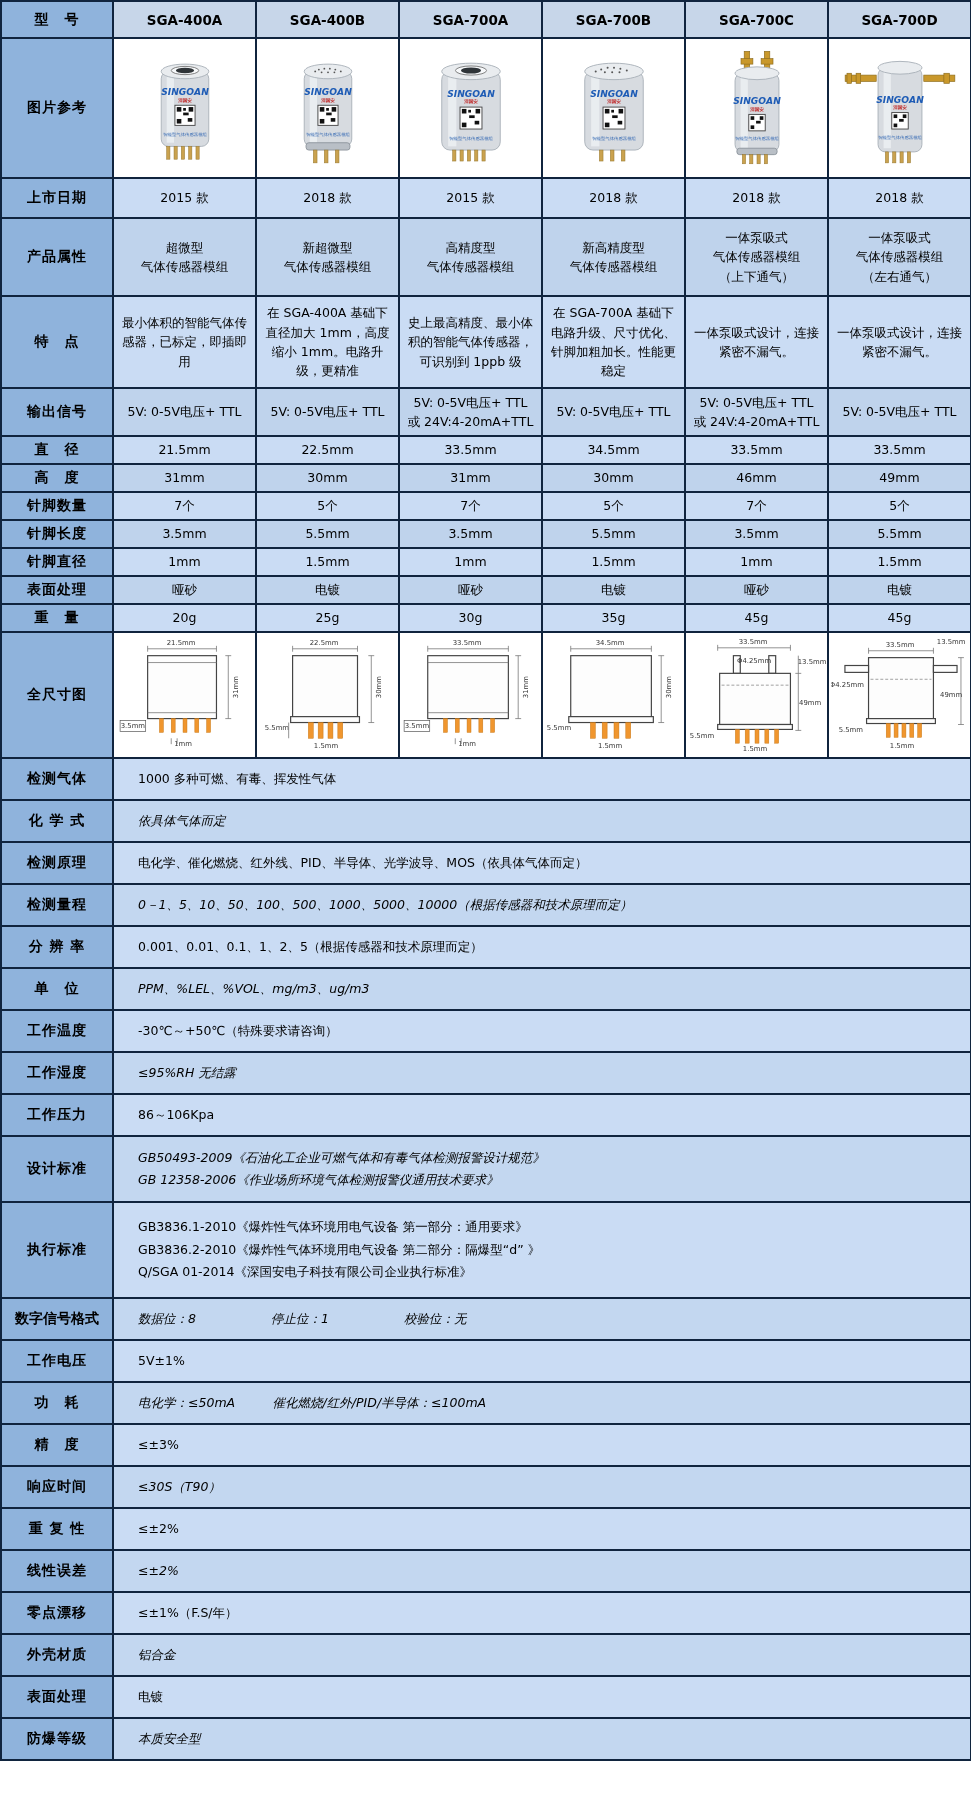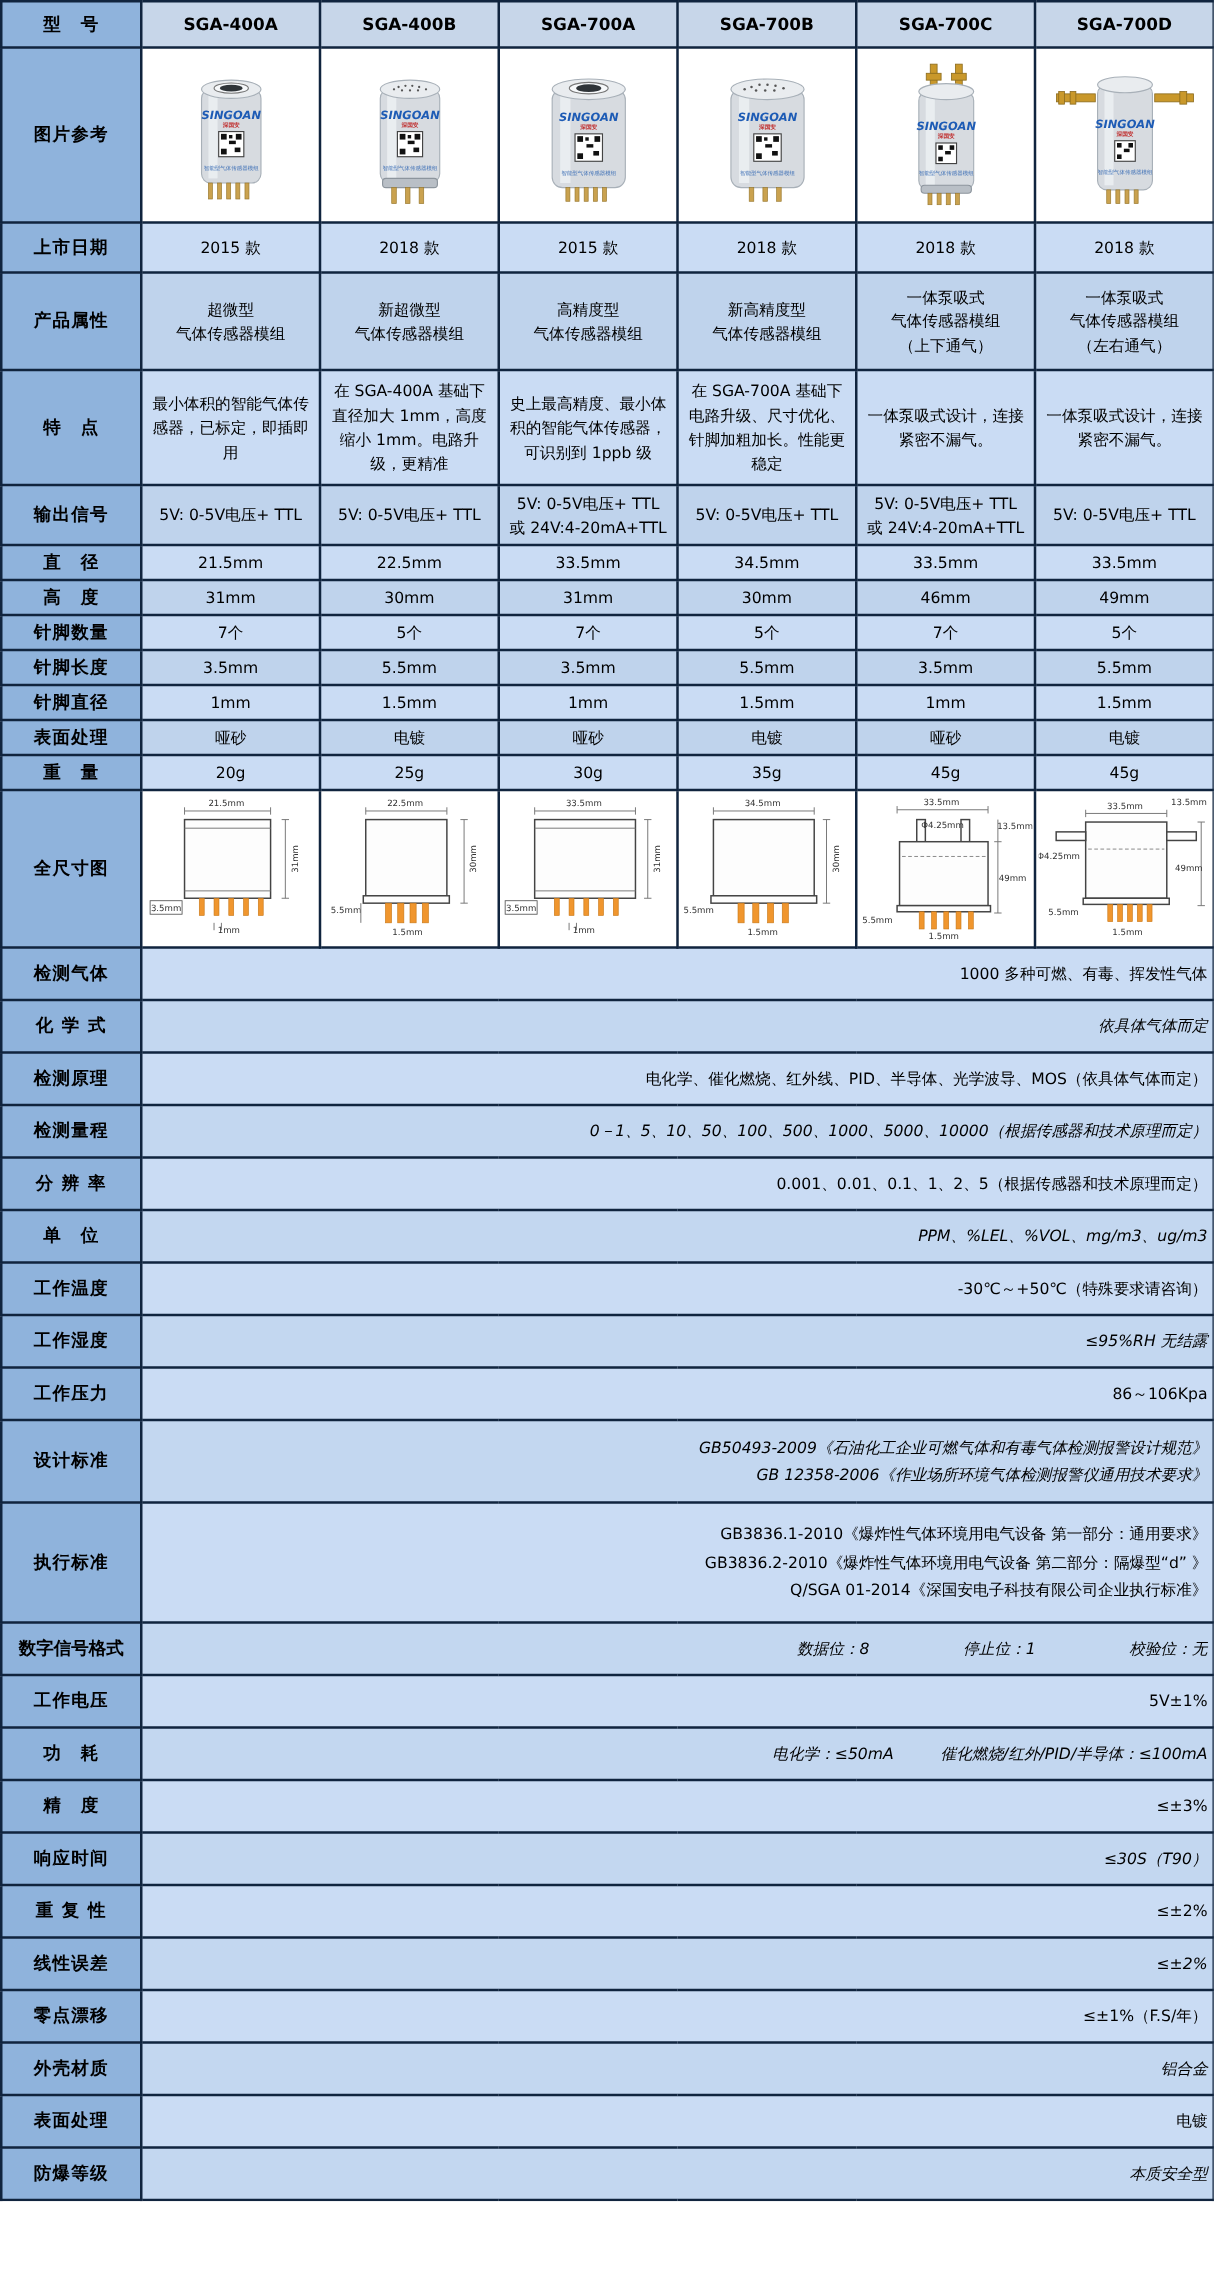--- a/index.html
+++ b/index.html
@@ -7,21 +7,21 @@
   table.spec{border-collapse:collapse;width:971px;table-layout:fixed;border:2px solid #10243e;}
   td{border:2px solid #10243e;padding:2px 4px;vertical-align:middle;}
   col.lab{width:112px;}
   col.mod{width:143px;}
   .label-cell{background:#8fb3dc;font-weight:bold;font-size:14px;text-align:center;letter-spacing:1px;}
   .model-cell{background:#c7d6e9;font-weight:bold;font-size:13.5px;text-align:center;margin-left:44px;}
   .val{background:#cadcf4;font-size:12.5px;text-align:center;white-space:pre-line;line-height:1.55;}
   tr.alt .val{background:#bfd3ec;}
   .photo-cell{background:#ffffff;text-align:center;padding:0;}
   .dim-cell{background:#ffffff;text-align:center;padding:0;}
-  .specv{background:#cadcf4;font-size:12.5px;text-align:right;padding-left:0;white-space:pre-line;line-height:1.8;margin-left:24px;}
+  .specv{background:#cadcf4;font-size:12.5px;text-align:left;padding-left:24px;white-space:pre-line;line-height:1.8;margin-left:24px;}
   tr.alt .specv{background:#c3d7f0;font-style:italic;}
   .h-header{height:37px}.h-photo{height:140px}.h-date{height:40px}.h-attr{height:78px}
   .h-feat{height:92px}.h-sig{height:48px}.h-std{height:28px}.h-dims{height:126px}
   .h-spec{height:42px}.h-design{height:66px}.h-exec{height:96px}
   svg{display:block;margin:0 auto;}
   .brand-txt{font:italic bold 10px "DejaVu Sans",sans-serif;fill:#1d5bb5;}
   .brand-sub{font:bold 5px "DejaVu Sans",sans-serif;fill:#c03030;}
   .tagline{font:4.8px "DejaVu Sans",sans-serif;fill:#3a6db5;}
   .dim-t{font:7px "DejaVu Sans",sans-serif;fill:#333;}
   .dim-line{stroke:#777;stroke-width:0.8;}

